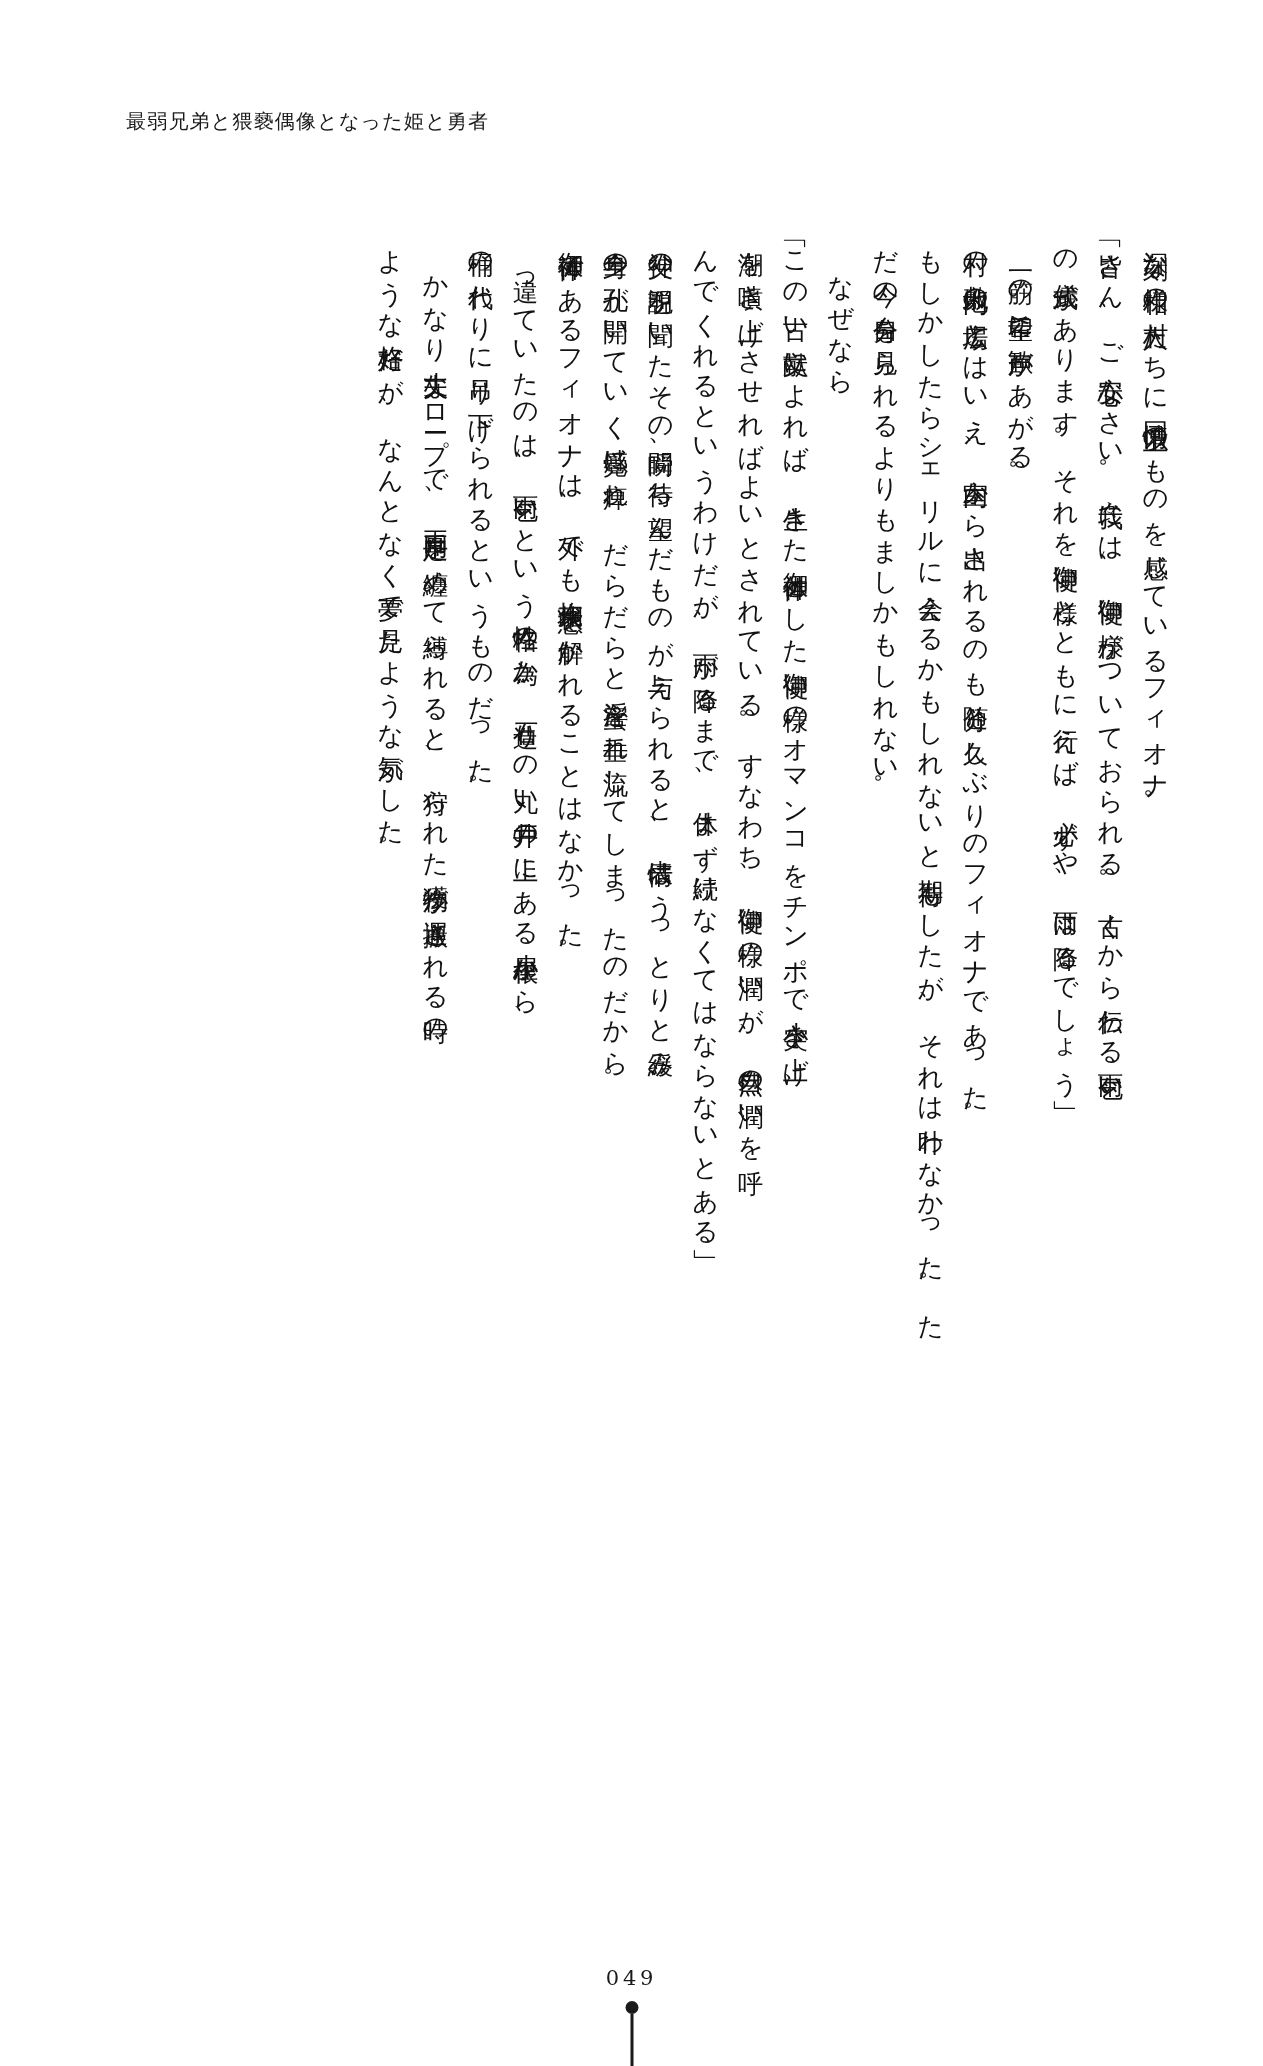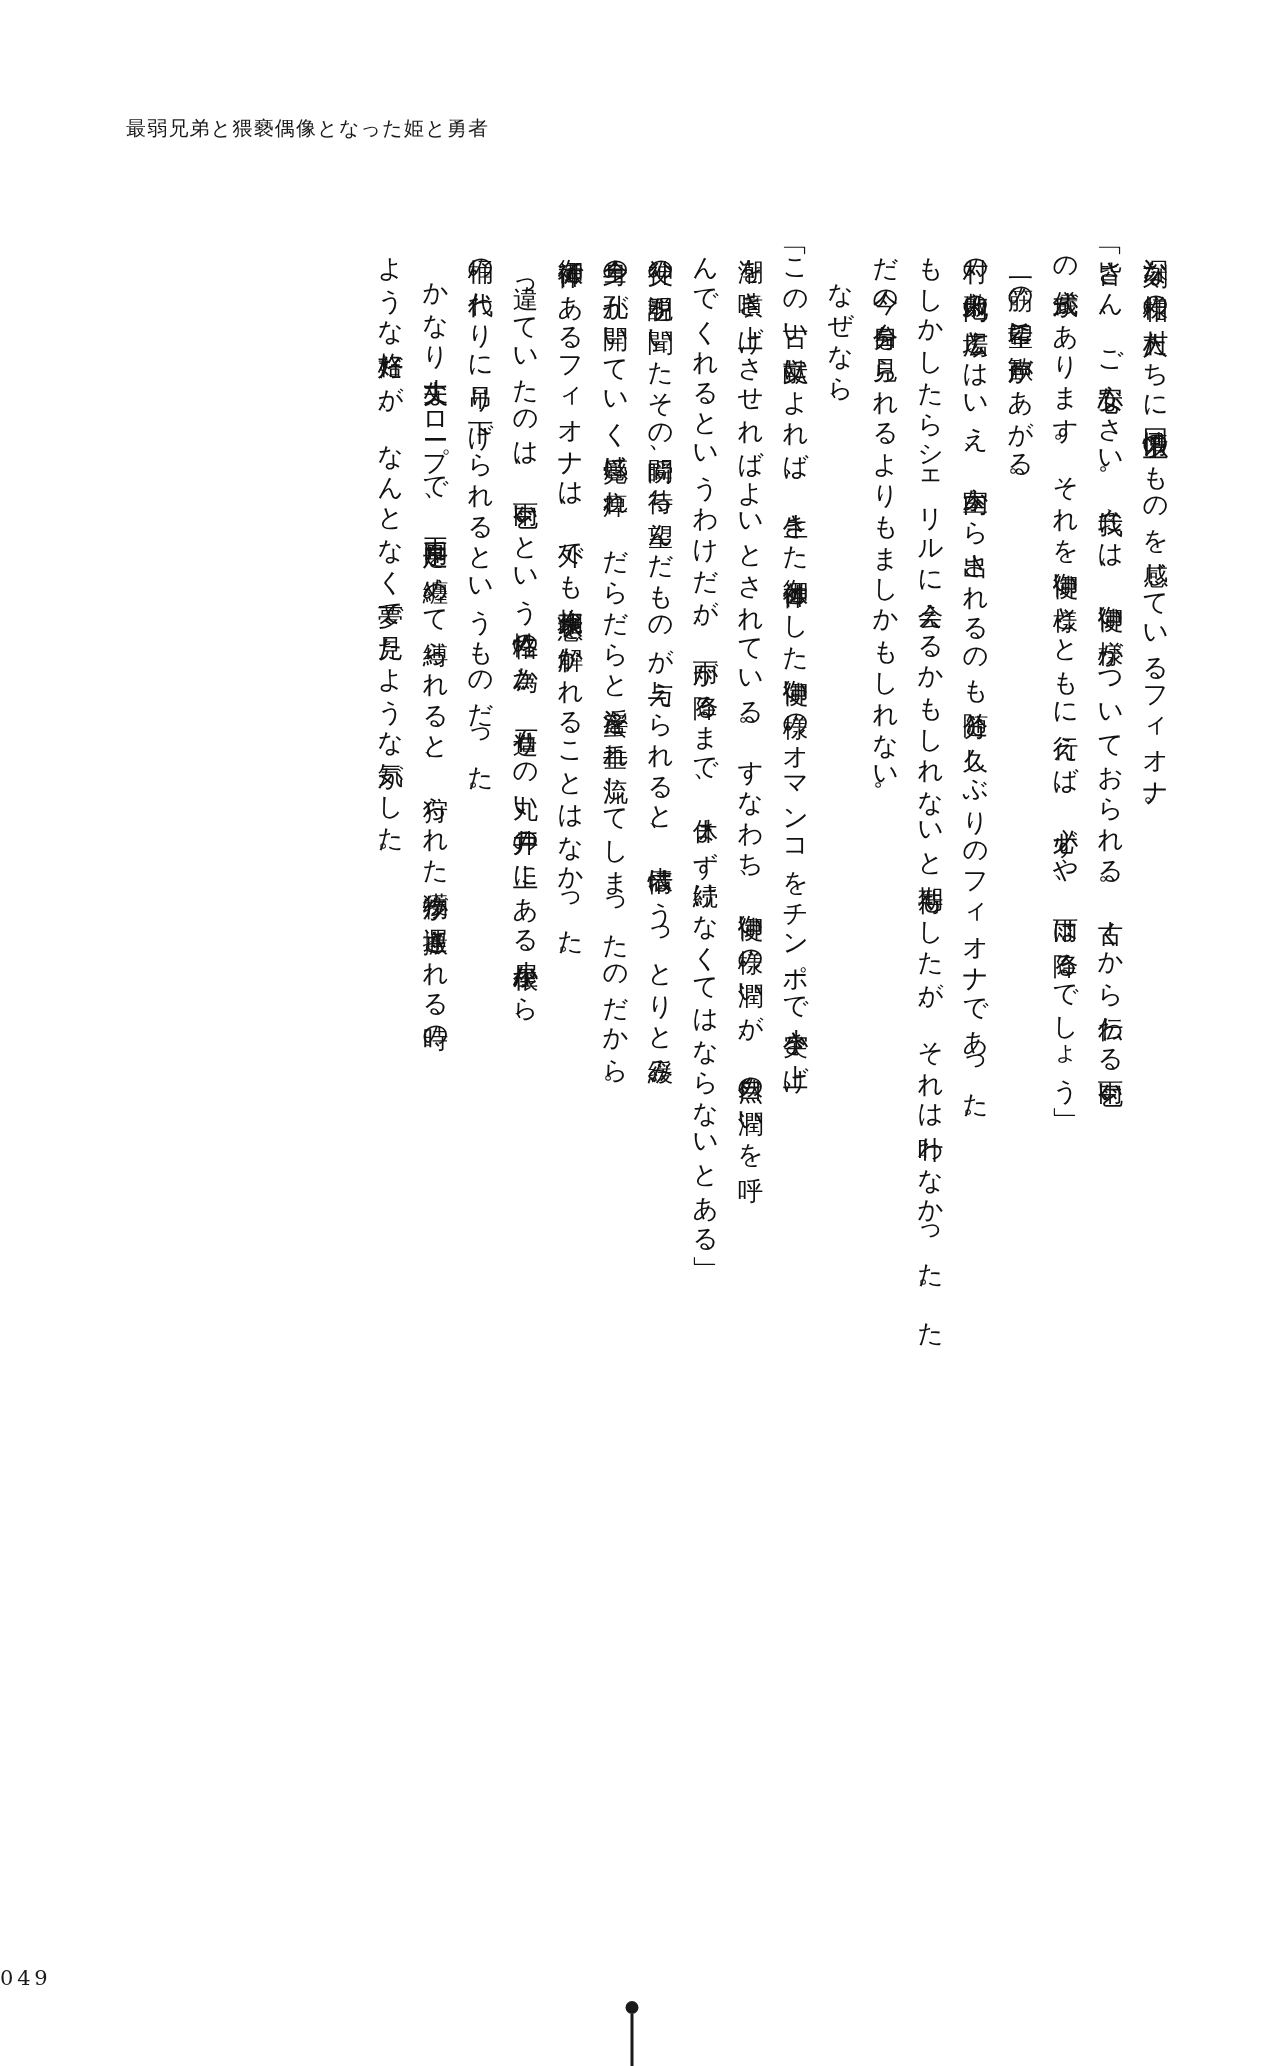--- a/index.html
+++ b/index.html
@@ -13,21 +13,20 @@
     position: relative;
     font-family: "DejaVu Serif", "Liberation Serif", serif;
     color: #111111;
     overflow: hidden;
   }
 
   .page {
     position: absolute;
     inset: 0;
     background: #ffffff;
-    margin-top: 7px;
   }
 
   
   .running-head {
     position: absolute;
     top: 108px;
     left: 126px;
     font-size: 20px;
     letter-spacing: 0.06em;
     color: #1a1a1a;
@@ -66,21 +65,21 @@
   .vline.indent {
     padding-top: 26px;
   }
 
   
   .folio {
     position: absolute;
     left: 0;
     right: 0;
     bottom: 76px;
-    text-align: left;
+    text-align: center;
     font-size: 21px;
     letter-spacing: 0.18em;
     color: #1a1a1a;
     font-family: "DejaVu Serif", "Liberation Serif", serif;
   }
   .folio-dot {
     position: absolute;
     left: 50%;
     transform: translateX(-50%);
     bottom: 52px;

